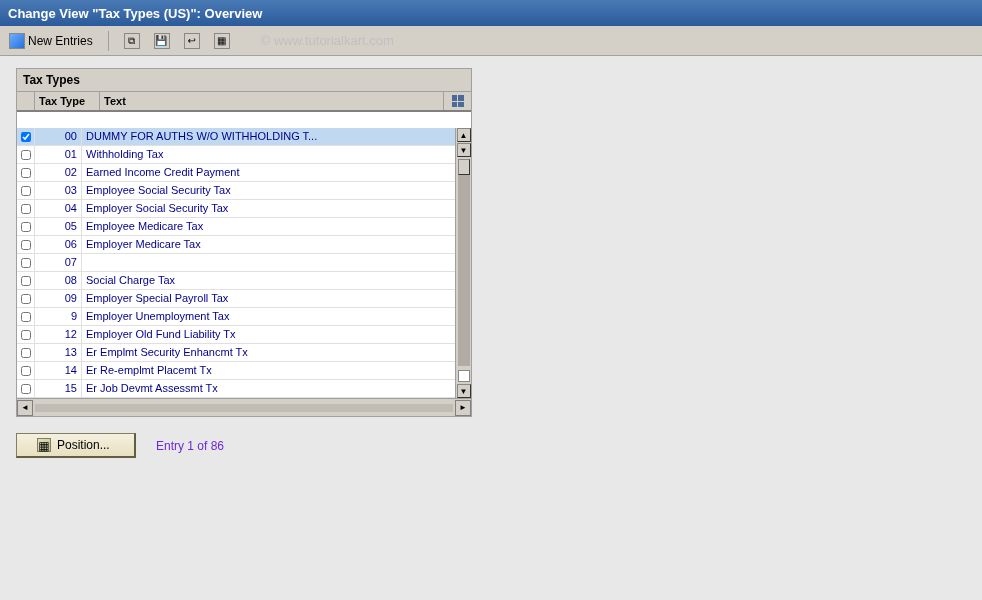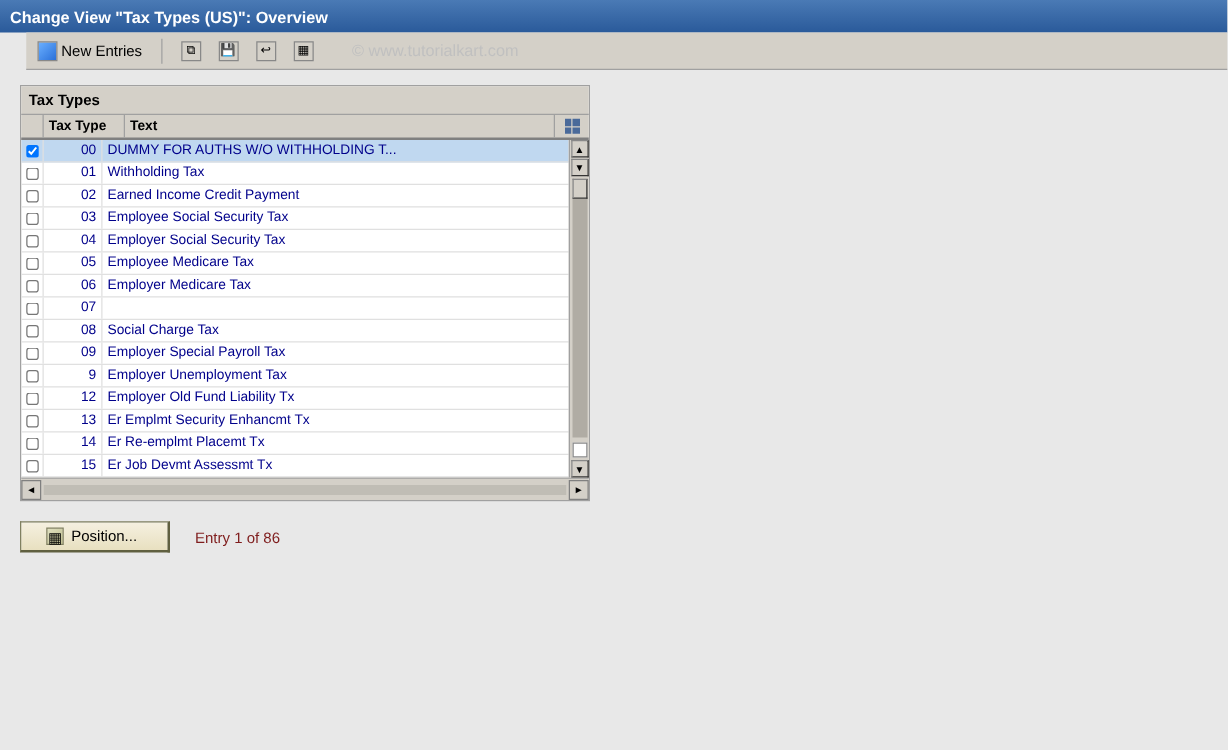--- a/index.html
+++ b/index.html
@@ -26,21 +26,20 @@
 
     
     .toolbar {
       background: #d4d0c8;
       border-bottom: 1px solid #a0a0a0;
       padding: 3px 6px;
       display: flex;
       align-items: center;
       gap: 8px;
       height: 30px;
-      margin-left: 21px;
     }
     .toolbar-btn {
       display: flex;
       align-items: center;
       gap: 3px;
       cursor: pointer;
       padding: 1px 3px;
       font-size: 12px;
     }
     .toolbar-separator {
@@ -183,21 +182,21 @@
       cursor: pointer;
       font-size: 12px;
       display: flex;
       align-items: center;
       gap: 6px;
       min-width: 120px;
     }
 
     .entry-info {
       font-size: 12px;
-      color: #7f1d1d;
+      color: #6d28d9;
     }
   </style>
 </head>
 <body>
 
 <div class="title-bar">
   <span>Change View "Tax Types (US)": Overview</span>
 </div>
 
 <div class="toolbar">
@@ -236,21 +235,21 @@
       <div class="col-icon" style="cursor:pointer;">
         <div style="display:inline-grid;grid-template-columns:1fr 1fr;grid-template-rows:1fr 1fr;width:12px;height:12px;gap:1px;">
           <div style="background:#4a6a9a;"></div>
           <div style="background:#4a6a9a;"></div>
           <div style="background:#4a6a9a;"></div>
           <div style="background:#4a6a9a;"></div>
         </div>
       </div>
     </div>
 
-    <div style="display:flex;">
+    <div style="display:flex;margin-top:16px;">
 
       <div style="flex:1;overflow:hidden;">
 
       <div class="table-row selected">
       <div class="row-checkbox">
         <input type="checkbox" style="width: 10px; height: 10px;" checked="">
       </div>
       <div class="row-taxtype">00</div>
       <div class="row-text">DUMMY FOR AUTHS W/O WITHHOLDING T...</div>
     </div>

